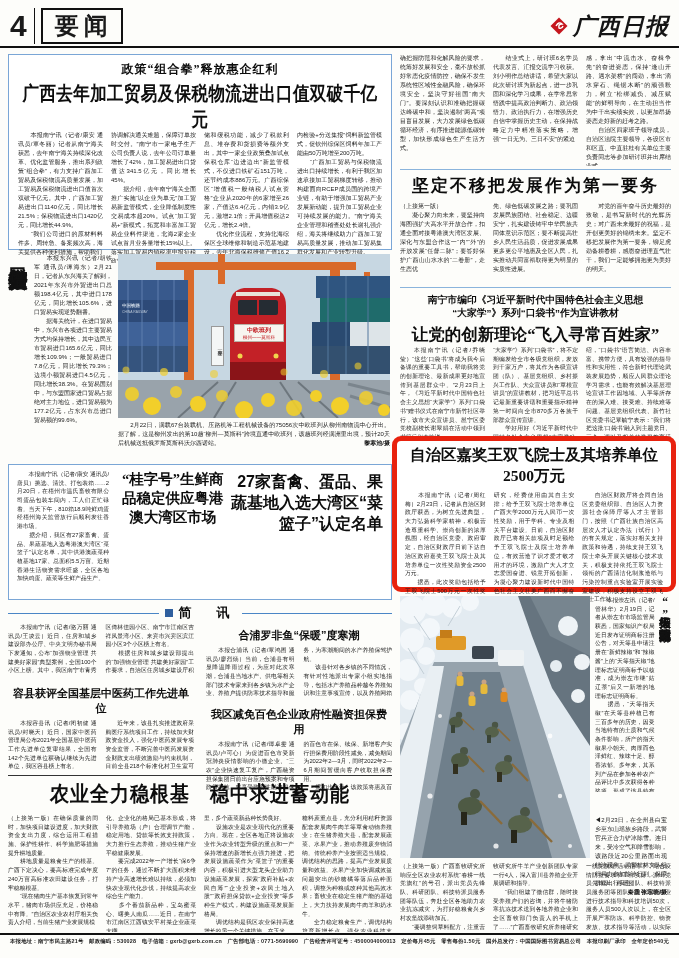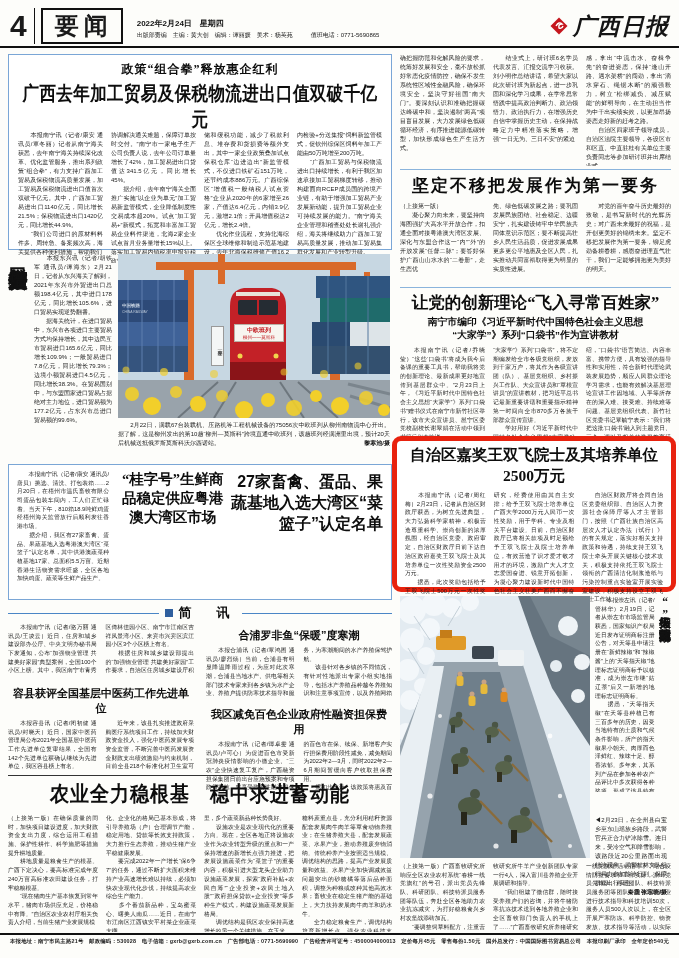--- a/index.html
+++ b/index.html
@@ -47,24 +47,20 @@
 </style>
 </head>
 <body>
 
 <div id="page">
 
   <div class="abs" id="masthead" style="display:flex;align-items:center;">
     <div class="pageno">4</div>
     <div style="width:0;border-left:1.5px solid #111;height:36px;"></div>
     <div class="secbox" style="margin-left:6px;">要闻</div>
-    <div class="mastinfo" style="margin-left:14px;">
-      <div class="dateline">2022年2月24日　星期四</div>
-      <div>出版部责编　主编：黄大创　编辑：谭丽媛　美术：杨英苑　　　值班电话：0771-5690865</div>
-    </div>
     <div style="flex:1;"></div>
     <div class="logo" style="padding-right:10px;">
       <svg width="20" height="20" viewBox="0 0 20 20">
         <rect x="4" y="4" width="12" height="12" transform="rotate(45 10 10)" fill="#c5161d"></rect>
         <path d="M7,10 q3,-5 6,-2 q-4,0 -3,4 q3,1 4,-2" stroke="#fff" stroke-width="1.4" fill="none"></path>
       </svg>
       <span class="logotext">广西日报</span>
     </div>
   </div>
   <div class="abs" id="mast-rule"></div>
@@ -268,23 +264,23 @@
     <div class="cols" style="height:82px;margin-top:5px;">
       <div class="jt f60">（上接第一版）
 　　凝心聚力向未来，要坚持向海图强扩大高水平开放合作，扣通全面对接粤港澳大湾区发展、深化与东盟合作这一“内”“外”的开放发展“任督二脉”；要答好保护广西山山水水的“二卷册”，走生态优</div>
       <div class="jt f60">先、绿色低碳发展之路；要巩固发展民族团结、社会稳定、边疆安宁，扎实建设铸牢中华民族共同体意识示范区；要不断提高壮乡人民生活品质，促进发展成果更多更公平地惠及全区人民，扎实推动共同富裕取得更为明显的实质性进展。</div>
       <div class="jt f60">　　对党的百年奋斗历史最好的致敬，是书写新时代的光辉历史；对广西未来最好的祝福，是开创更美好的锦绣未来。坚定不移把发展作为第一要务，铆足虎劲备耕春耕，感恩奋进理直气壮干，我们一定能够拥抱更为美好的明天。</div>
     </div>
   </div>
   <div class="abs bluebar" style="left:400px;top:287px;width:271px;"></div>
 
   <div class="abs" style="left:400px;top:292px;width:271px;height:142px;">
-    <div class="hd serifh" style="font-size:16.5px;">让党的创新理论“飞入寻常百姓家”</div>
     <div class="hd" style="font-size:9.8px;white-space:pre-line;margin:2px 0 4px;">南宁市编印《习近平新时代中国特色社会主义思想
 “大家学”》系列“口袋书”作为宣讲教材</div>
+    <div class="hd serifh" style="font-size:16.5px;">让党的创新理论“飞入寻常百姓家”</div>
     <div class="cols" style="height:94px;">
       <div class="jt f58">　　本报南宁讯（记者/乔晓莹）“这些‘口袋书’将成为我今后备课的重要工具书，帮助我将党的创新理论、最新成果更好地宣传到基层群众中。”2月23日上午，《习近平新时代中国特色社会主义思想“大家学”》系列“口袋书”赠书仪式在南宁市新竹社区举行，该市大众宣讲员、邕宁区委党校副校长谢翠娟在活动中领到书籍后兴奋地说。
 　　根据南宁市委的工作要求，由该市市委宣传部编印《习近平新时代中国特色社会主义思想</div>
       <div class="jt f58">“大家学”》系列“口袋书”，将不定期编发给全市各级党组织，发放到千家万户，将其作为各级宣讲团（队）、基层党组织、乡村振兴工作队、大众宣讲员和“草根宣讲员”的宣讲教材，把习近平总书记最新重要讲话和重要指示精神第一时间向全市870多万各族干部群众宣传宣讲。
 　　学好用好《习近平新时代中国特色社会主义思想“大家学”》系列“口袋书”是南宁市打通理论武装工作进基层“最后一公里”的一项重要举措。据介</div>
       <div class="jt f58">绍，“口袋书”语言简洁、内容丰富、携带方便，具有较强的指导性和实用性，符合新时代理论武装发展趋势，顺应人民群众理论学习需求，也能有效解决基层理论宣讲工作因地域、人手等所存在的深入难、接受难、持续难等问题。基层党组织代表、新竹社区党委书记覃毓宁表示：“我们将把这批‘口袋书’融入到主题党日、三会一课以及相关的学习教育活动等日常学习中，让党的创新理论‘飞入寻常百姓家’。”</div>
     </div>
   </div>
 
   <div class="abs redbox" style="left:392px;top:436px;width:284px;height:156px;padding:3px 8px;border-radius:9px;">

